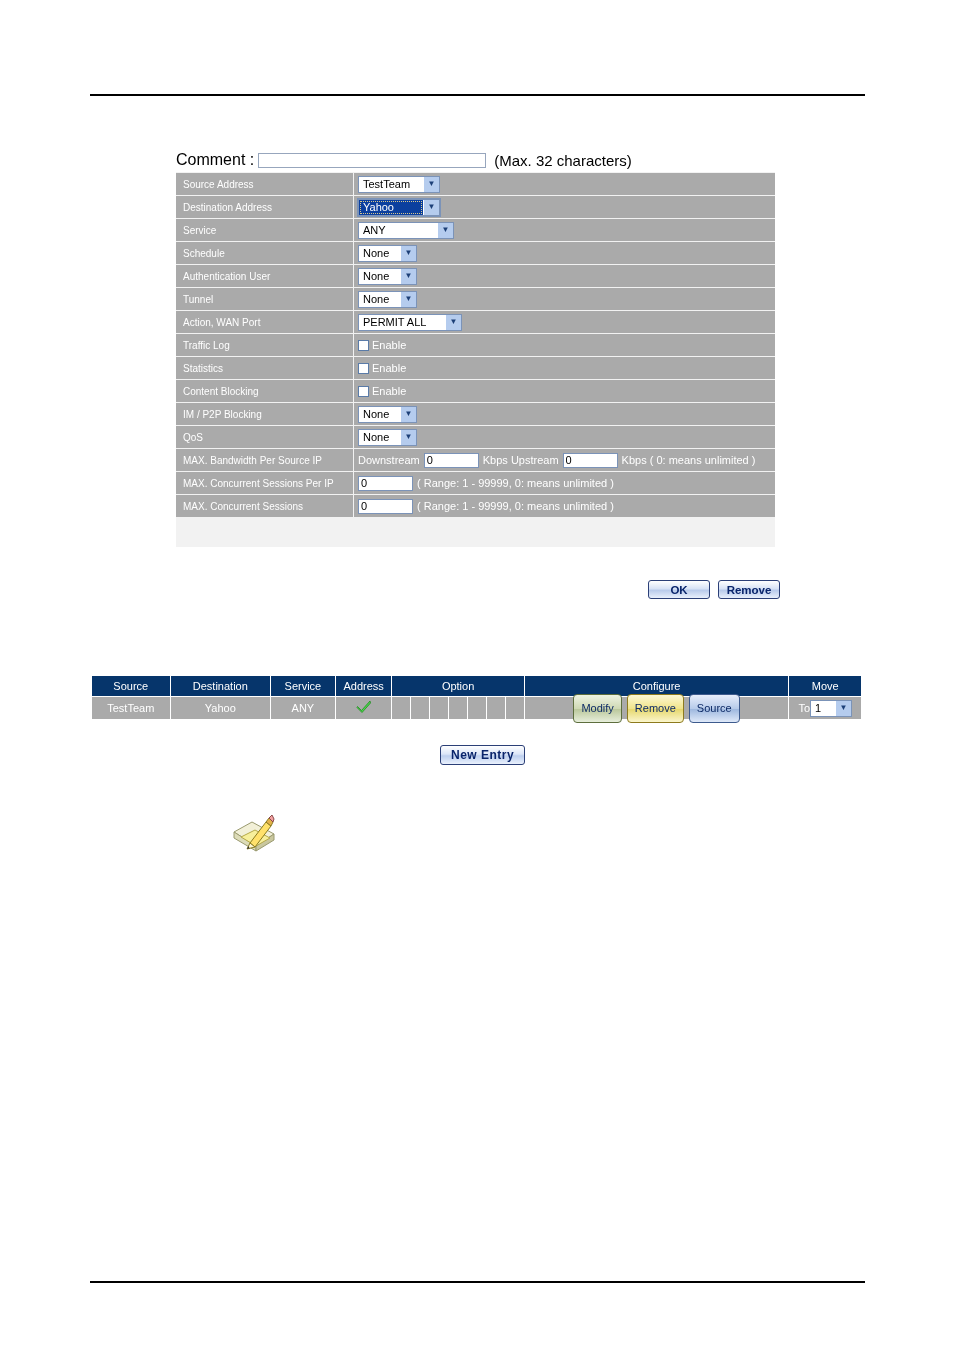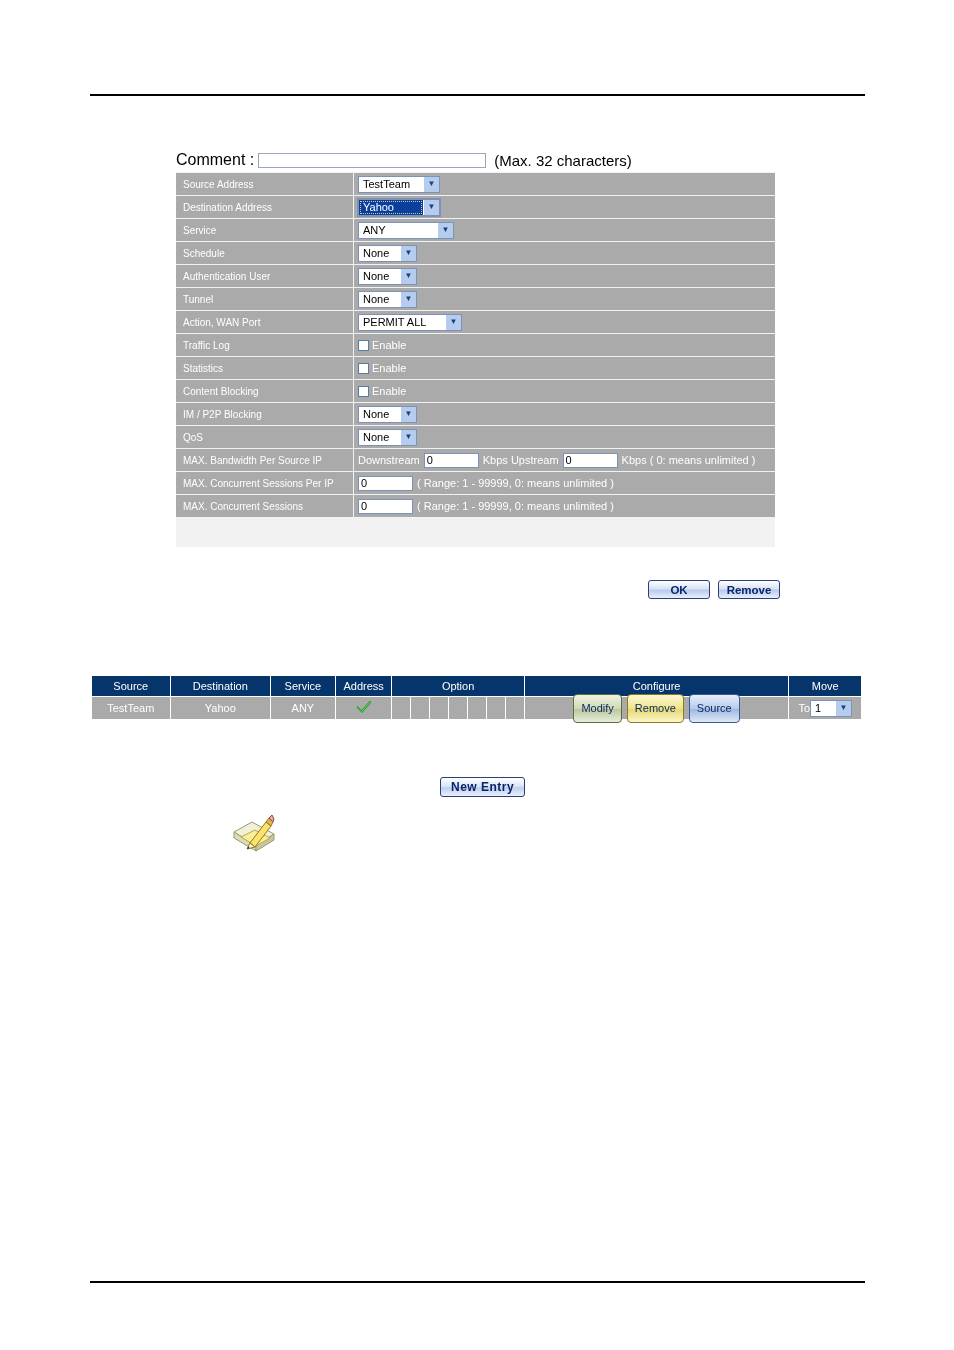--- a/index.html
+++ b/index.html
@@ -339,21 +339,20 @@
     box-sizing: border-box;
     border: 1px solid #2b3f77;
     border-radius: 3px;
     background: linear-gradient(#ffffff 0%, #dce6f8 45%, #bdcfee 55%, #eaf1fd 100%);
     color: #09246b;
     font-weight: bold;
     font-size: 12px;
     padding: 2px 10px;
     cursor: default;
     letter-spacing: 0.5px;
-    margin-top: 32px;
   }
 
   
   #note-icon {
     position: absolute;
     left: 228px;
     top: 812px;
     width: 52px;
     height: 46px;
   }

